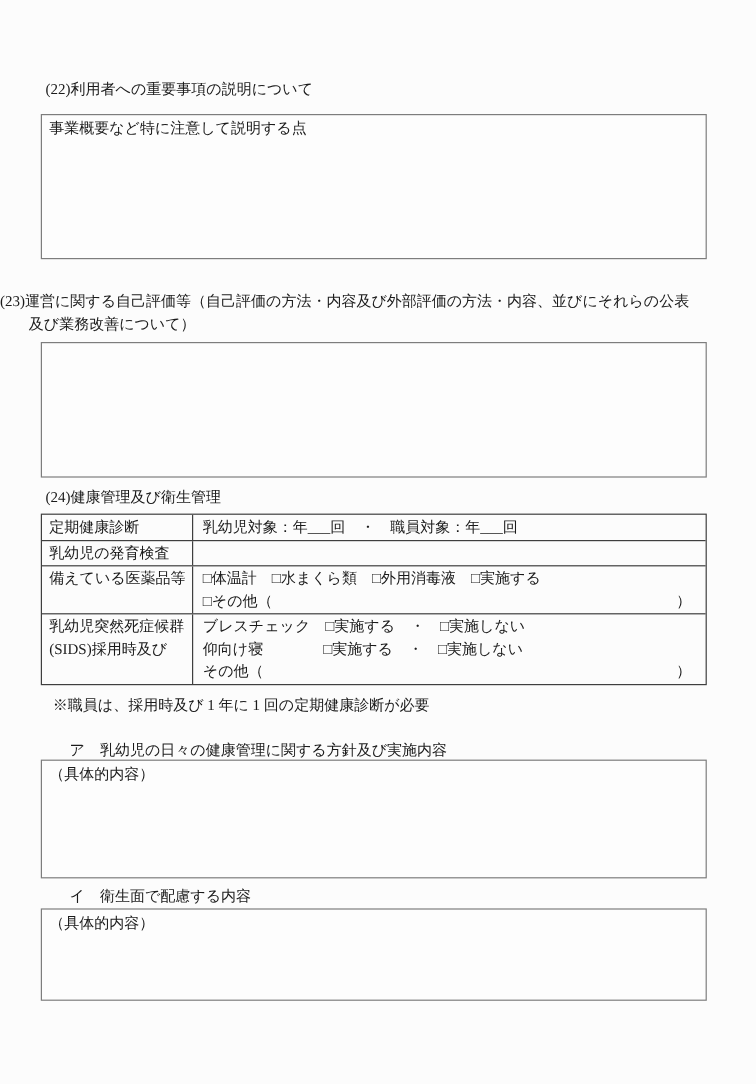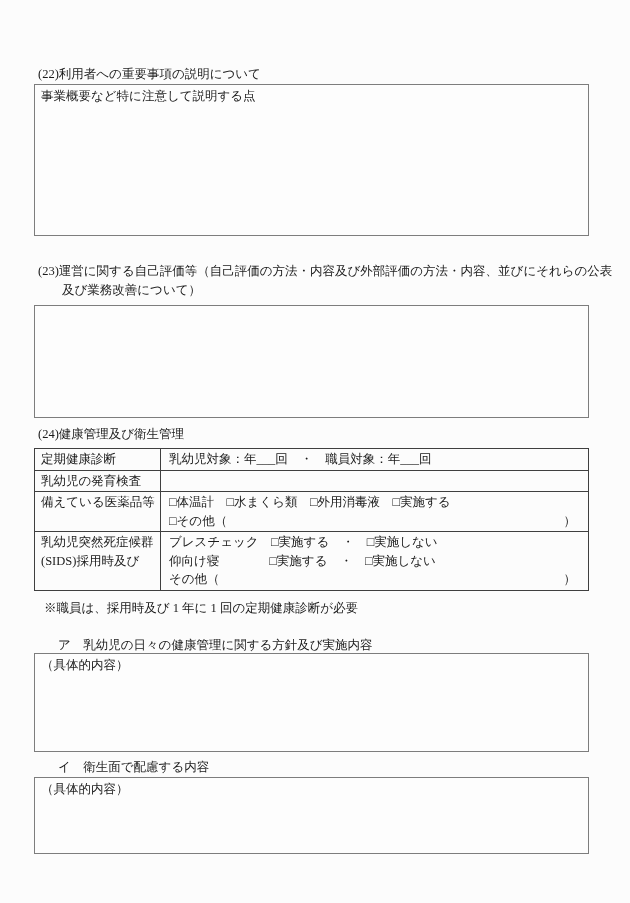--- a/index.html
+++ b/index.html
@@ -7,31 +7,31 @@
   body {
     width:630px; height:903px;
     background:var(--page-bg, #fcfcfc);
     color:var(--text-color, #1a1a1a);
     font-family:"Liberation Serif","DejaVu Serif",serif;
     font-size:12.5px;
   }
   .page { position:relative; width:630px; height:903px; padding-top:66px; overflow:hidden; }
 
   .heading { margin-left:38px; line-height:16px; white-space:pre; }
-  .heading-multi { margin-left:38px; line-height:19px; }
+  .heading-multi { line-height:19px; }
   .heading-multi .line2 { padding-left:24px; }
 
   .box {
     margin-left:34px; width:555px;
     border:1px solid var(--box-border, #7d7d7d);
     padding:3px 6px;
     background:#fdfdfd;
     line-height:17px;
   }
-  .box22 { height:152px; margin-top:2px; }
+  .box22 { height:121px; margin-top:13px; }
   .h23   { margin-top:26px; }
   .box23 { height:113px; margin-top:5px; }
   .h24   { margin-top:8px; }
 
   .form-table {
     margin-left:34px; margin-top:6px; width:555px;
     border:1px solid var(--table-border, #3f3f3f);
   }
   .t-row { display:flex; border-top:1px solid var(--table-border, #3f3f3f); }
   .t-row:first-child { border-top:none; }

